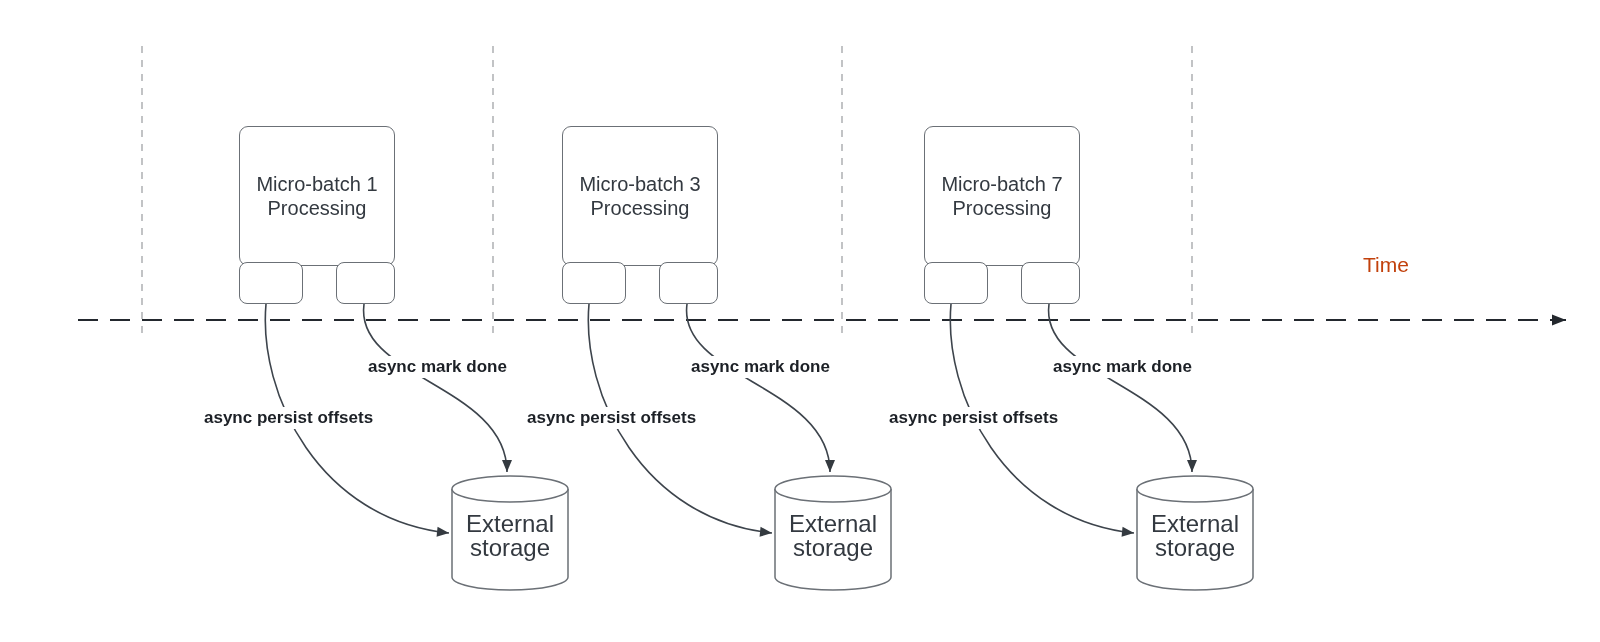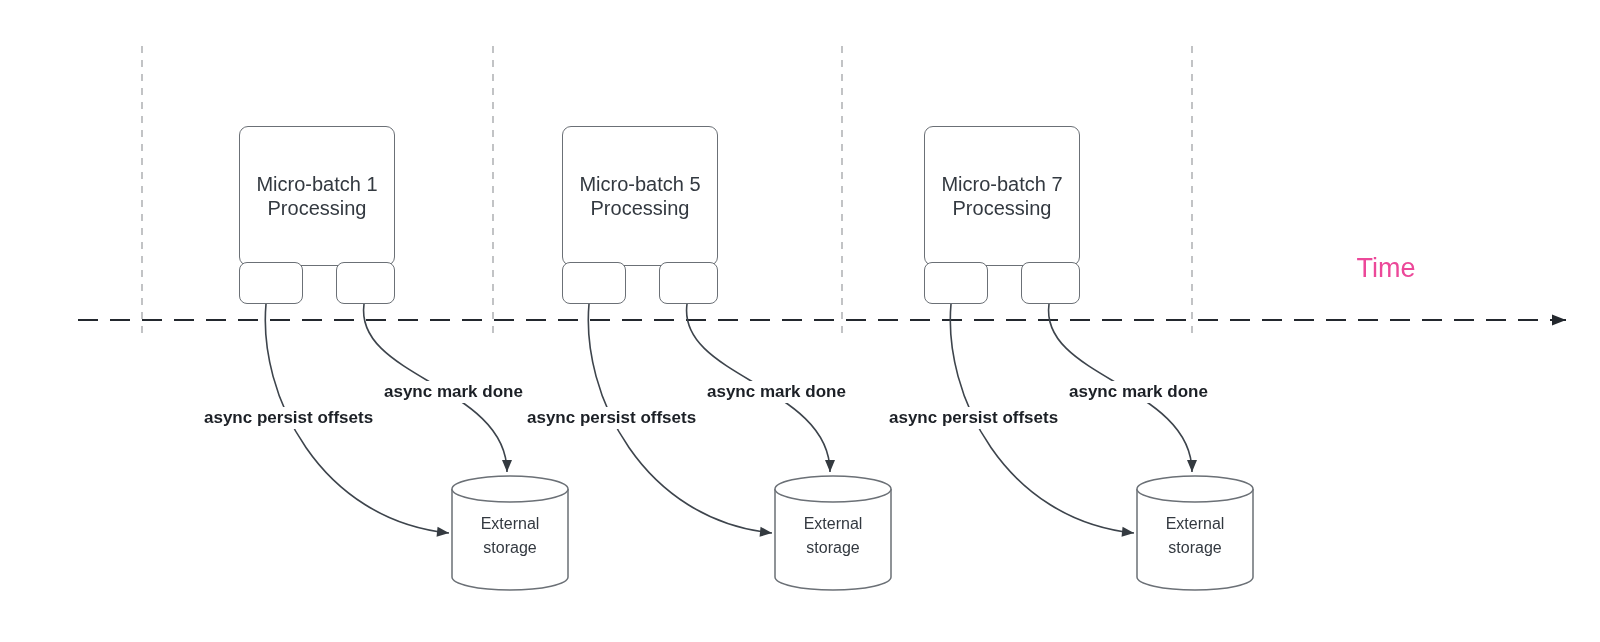--- a/index.html
+++ b/index.html
@@ -25,29 +25,29 @@
     border:1.5px solid #6b7076; border-radius:8px; background:#ffffff;
   }
   .sb-a { left:calc(239px + var(--dx)); width:64px; }
   .sb-b { left:calc(336px + var(--dx)); width:59px; }
 
   .edge-label {
     position:absolute; font-size:17px; font-weight:700; color:#1c2026;
     white-space:nowrap; background:#ffffff; padding:1px 3px;
   }
   .edge-label.persist { left:calc(201px + var(--dx)); top:407px; }
-  .edge-label.done    { left:calc(365px + var(--dx)); top:381px;margin-left:16px; }
+  .edge-label.done    { left:calc(365px + var(--dx)); top:356px; }
 
   .storage-label {
     position:absolute; left:calc(452px + var(--dx)); top:512px; width:116px;
-    text-align:center; font-size:16px; line-height:24px; color:#333940;
+    text-align:center; font-size:24px; line-height:24px; color:#333940;
   }
   .time-label {
     position:absolute; left:1330px; top:253px; width:112px;
-    text-align:center; font-size:27px; color:#ec4899;
+    text-align:center; font-size:21px; color:#c2410c;
   }
 
   .curve { fill:none; stroke:#3d444c; stroke-width:1.6; }
   .cyl { fill:#ffffff; stroke:#6b7076; stroke-width:1.5; }
   .divider { stroke:#a8aaad; stroke-width:1.4; }
   .axis { stroke:#23282e; stroke-width:2; }
 </style>
 </head>
 <body>
 
@@ -99,21 +99,21 @@
     </div>
     <div class="small-box sb-a"></div>
     <div class="small-box sb-b"></div>
     <div class="edge-label persist">async persist offsets</div>
     <div class="edge-label done">async mark done</div>
     <div class="storage-label">External storage</div>
   </div>
 
   <div class="group g2">
     <div class="batch-box">
-      <div class="batch-title">Micro-batch 5</div>
+      <div class="batch-title">Micro-batch 3</div>
       <div class="batch-subtitle">Processing</div>
     </div>
     <div class="small-box sb-a"></div>
     <div class="small-box sb-b"></div>
     <div class="edge-label persist">async persist offsets</div>
     <div class="edge-label done">async mark done</div>
     <div class="storage-label">External storage</div>
   </div>
 
   <div class="group g3">

